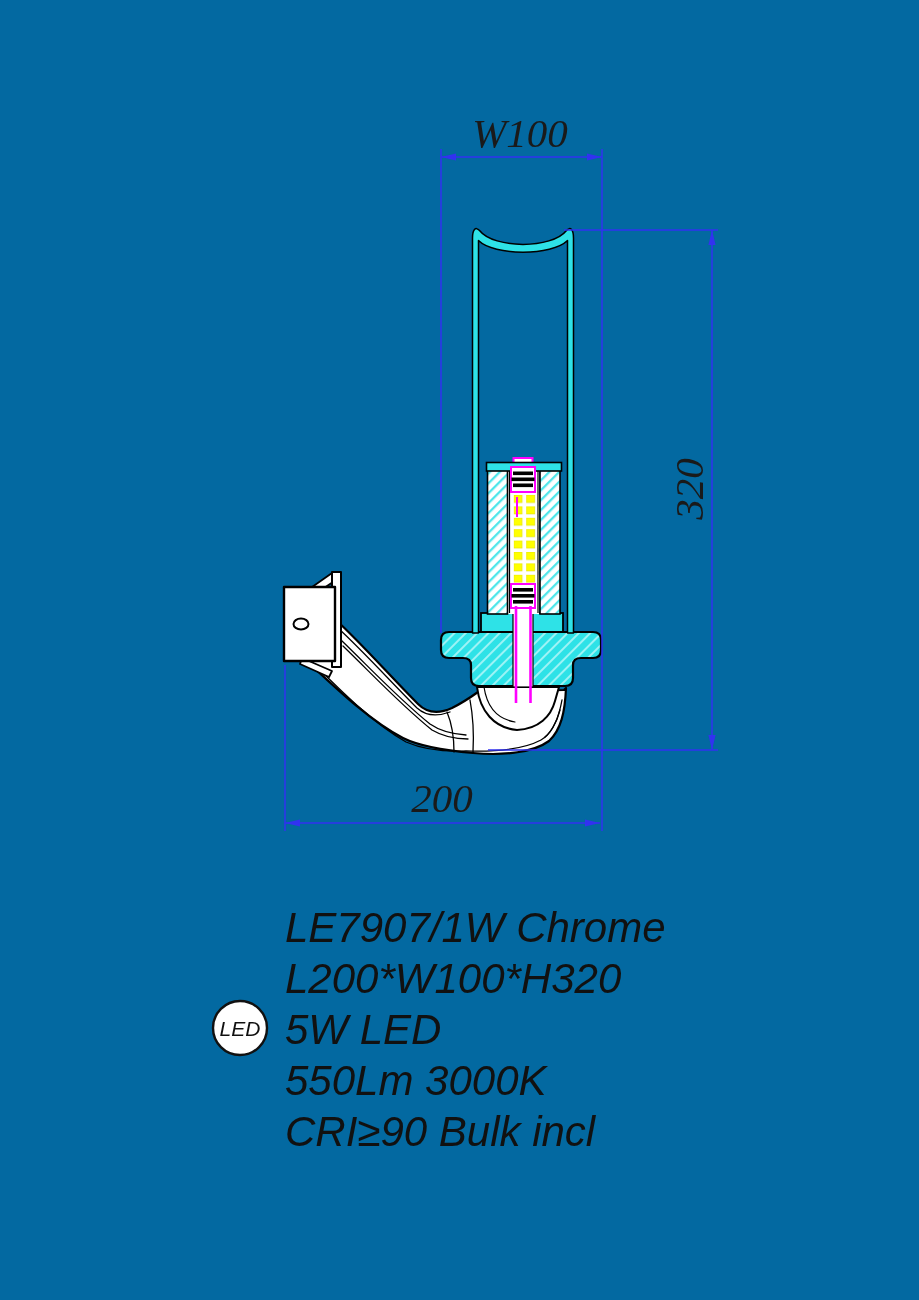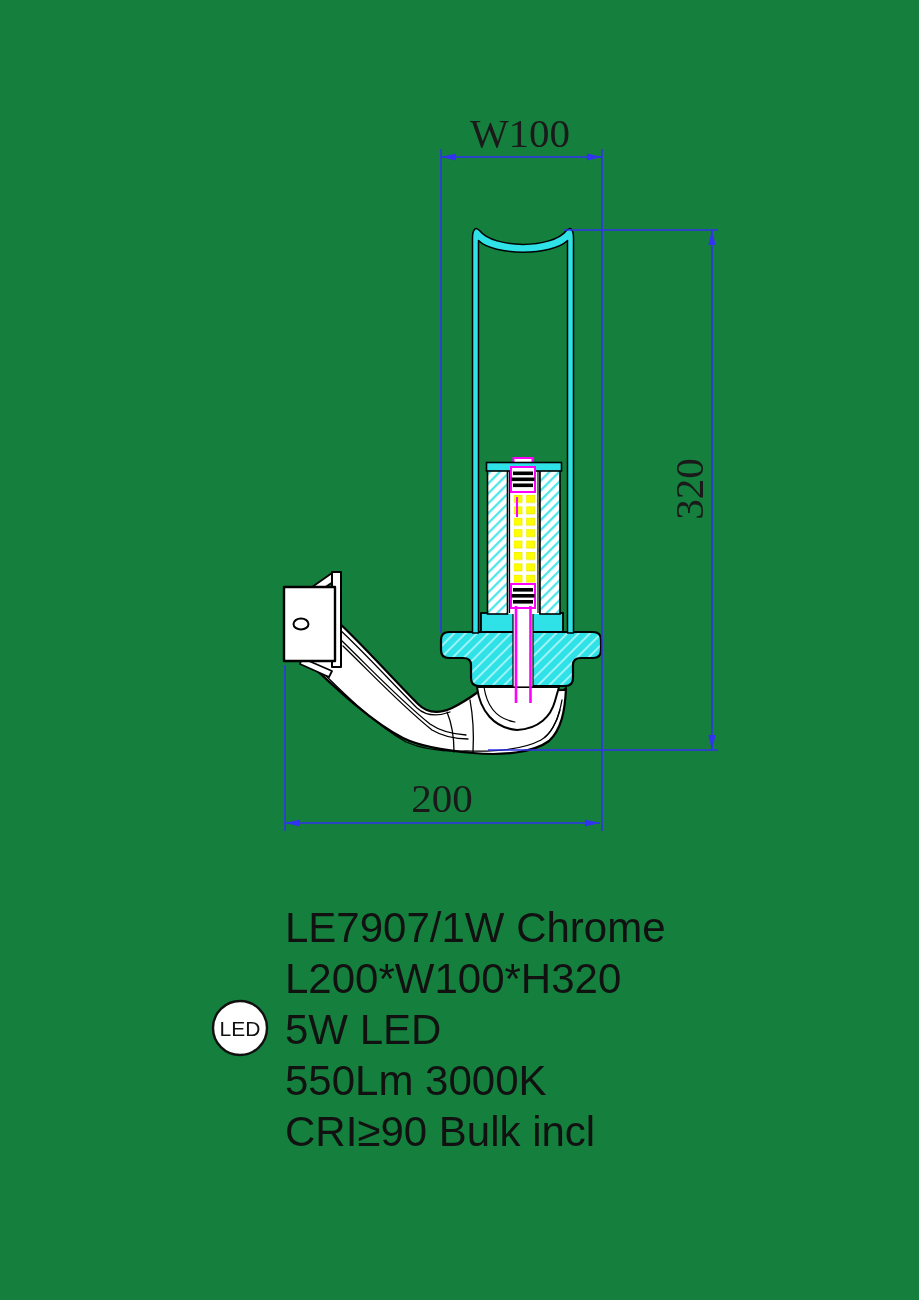--- a/index.html
+++ b/index.html
@@ -1,21 +1,22 @@
 <!DOCTYPE html>
 <html><head>
 <meta charset="utf-8">
 <style>
   html,body{margin:0;padding:0;background:#ffffff;}
   .canvas{
     position:relative;
     width:919px;height:1300px;
-    background:#15803d;
+    background:#0369a1;
     font-family:"Liberation Sans",sans-serif;
     overflow:hidden;
+    font-style:italic;
   }
   svg{display:block;}
   .dim-text{
     font-family:"Liberation Serif","DejaVu Serif",serif;
     font-size:41px;
     fill:#1a1a1a;
   }
   .spec-text{
     font-family:"Liberation Sans","DejaVu Sans",sans-serif;
     font-size:42px;

